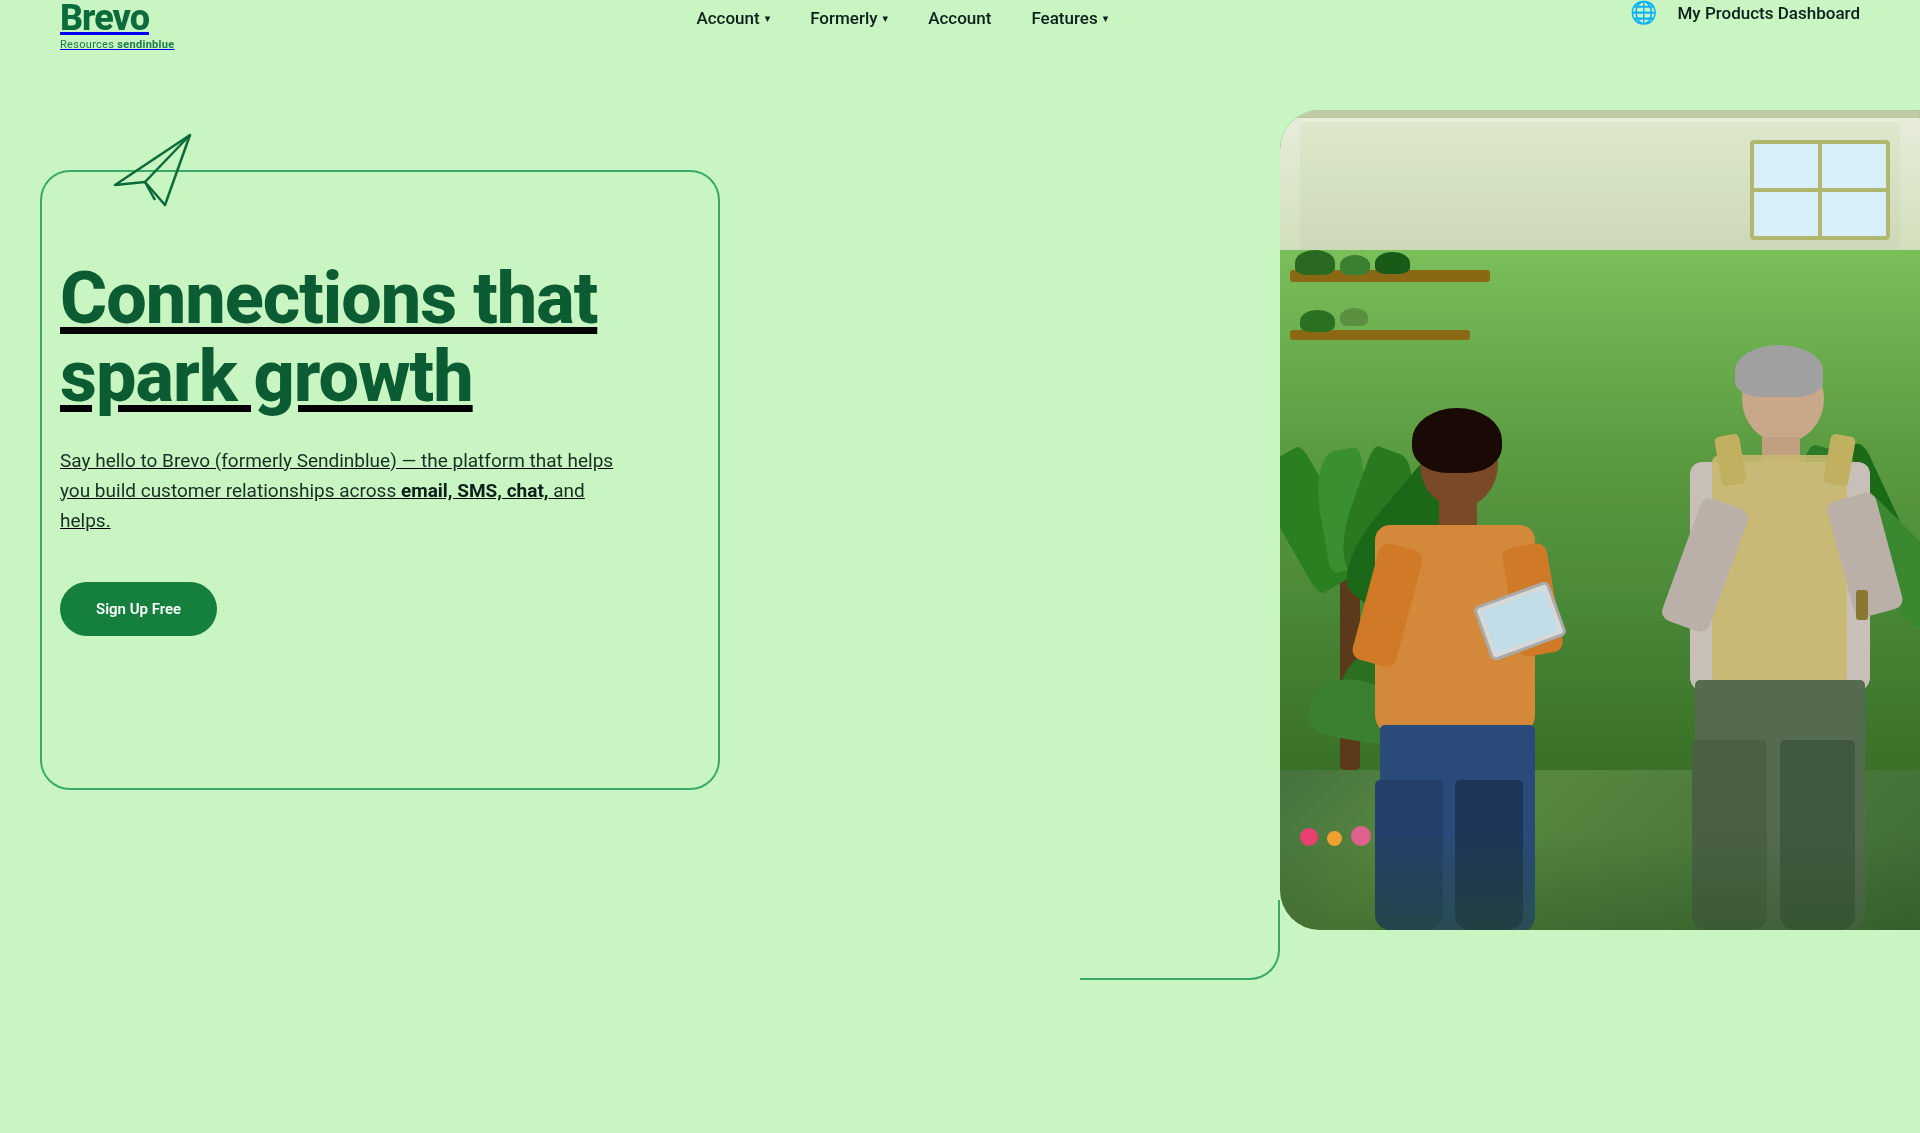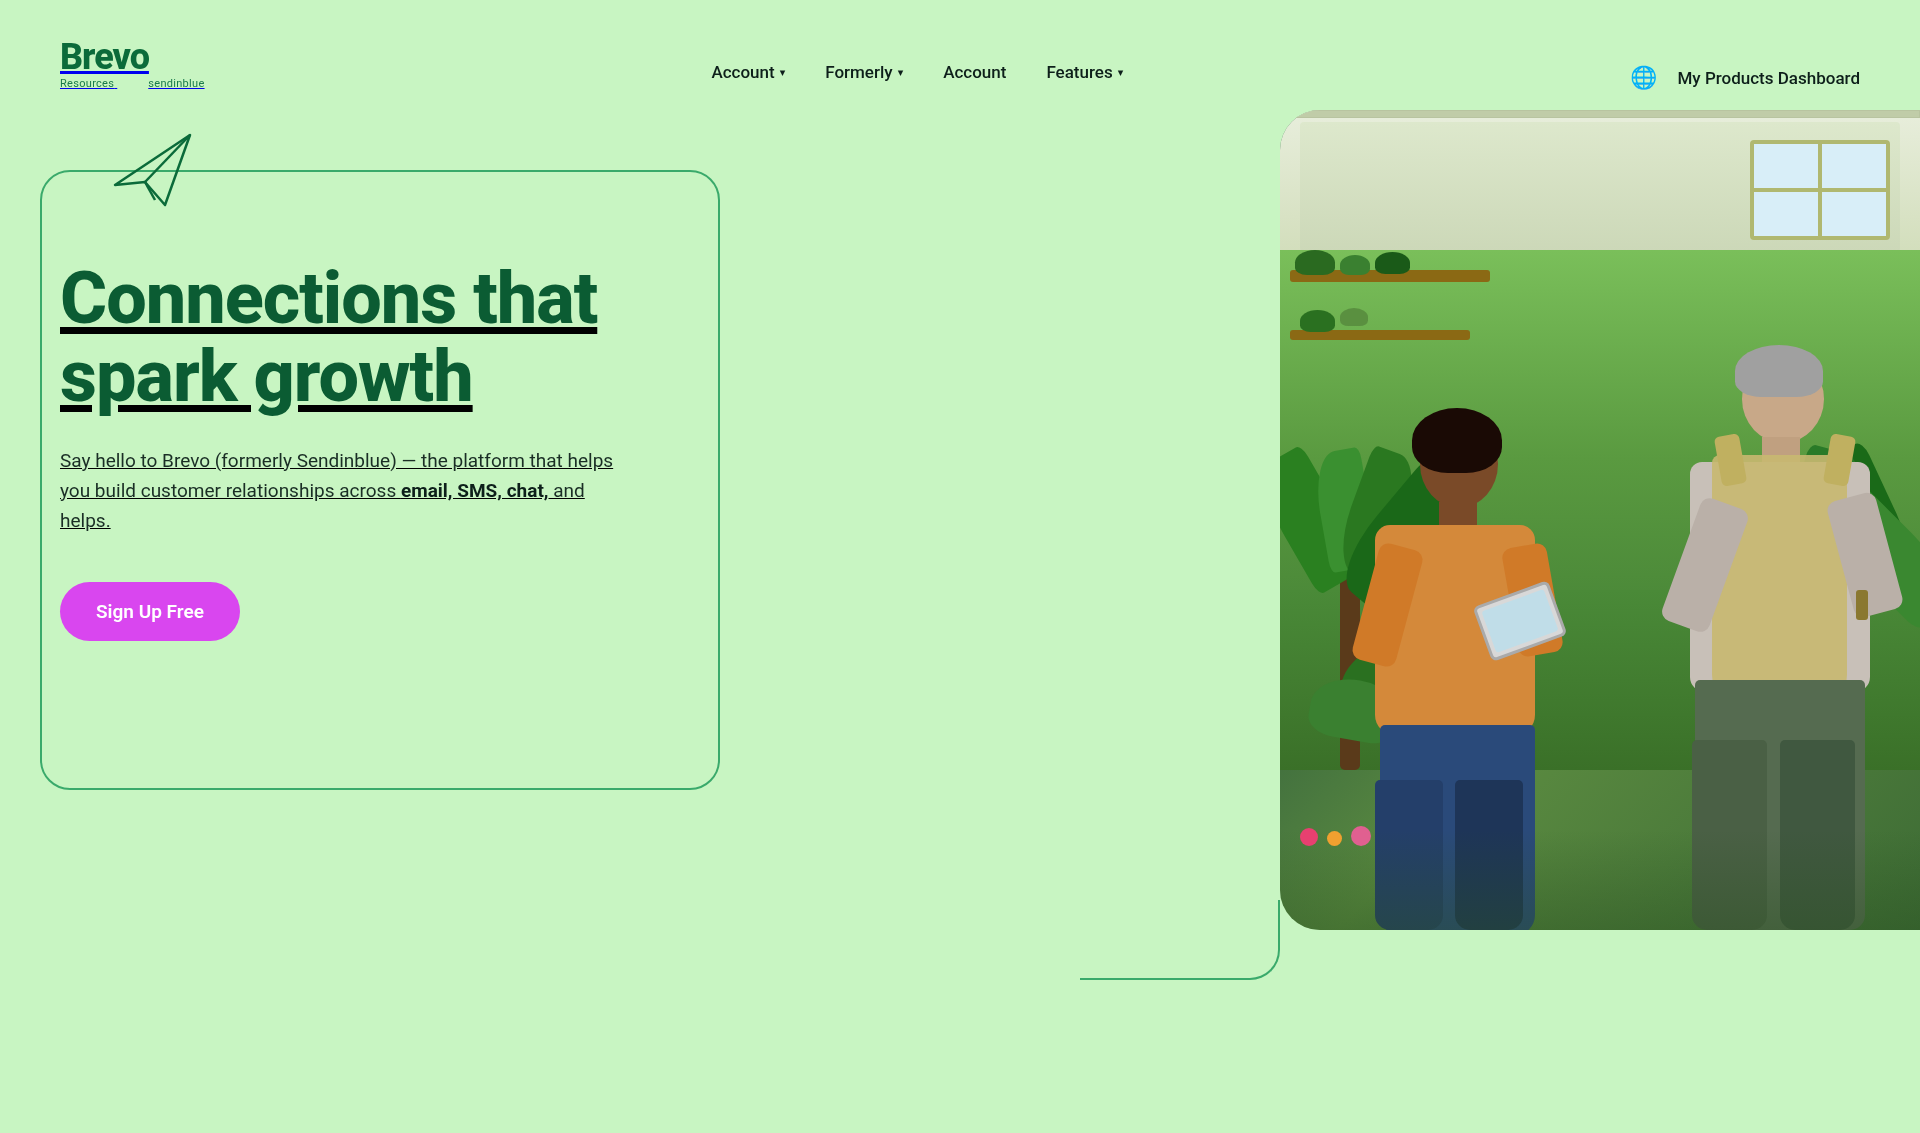--- a/index.html
+++ b/index.html
@@ -7,21 +7,21 @@
     body {
       font-family: -apple-system, BlinkMacSystemFont, 'Segoe UI', Roboto, sans-serif;
       background-color: #c8f5c2;
       min-height: 100vh;
       overflow-x: hidden;
     }
 
     
     nav {
       display: flex;
-      align-items: flex-end;
+      align-items: flex-start;
       justify-content: space-between;
       padding: 0 60px;
       height: 90px;
       background-color: #c8f5c2;
       position: relative;
       z-index: 10;
     }
 
     .logo-brevo {
       font-size: 36px;
@@ -32,23 +32,22 @@
     }
 
     .logo-formerly {
       font-size: 11px;
       color: #1a7a4a;
       letter-spacing: 0.3px;
       margin-top: 2px;
     }
 
     .logo-sendinblue {
-      font-weight: 400;
+      font-weight: 700;
       color: #1a7a4a;
-      margin-left: 31px;
     }
 
     .nav-links {
       display: flex;
       align-items: center;
       gap: 8px;
     }
 
     .nav-item {
       display: flex;
@@ -147,23 +146,23 @@
       margin-bottom: 45px;
     }
 
     .hero-sub strong {
       font-weight: 700;
       color: #0d1f1a;
     }
 
     .signup-btn {
       display: inline-block;
-      background-color: #d946ef;
+      background-color: #15803d;
       color: #ffffff;
-      font-size: 19px;
+      font-size: 15px;
       font-weight: 600;
       padding: 18px 36px;
       border-radius: 50px;
       border: none;
       cursor: pointer;
       text-decoration: none;
       transition: background 0.2s;
     }
 
     

